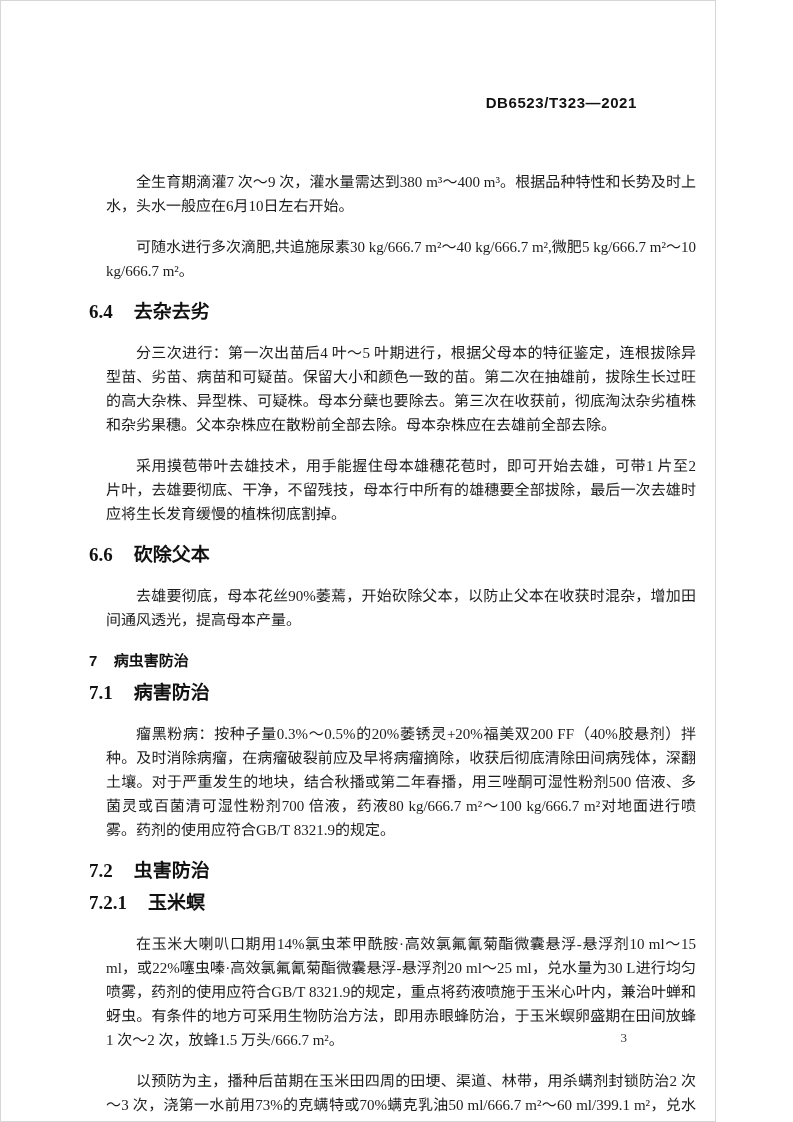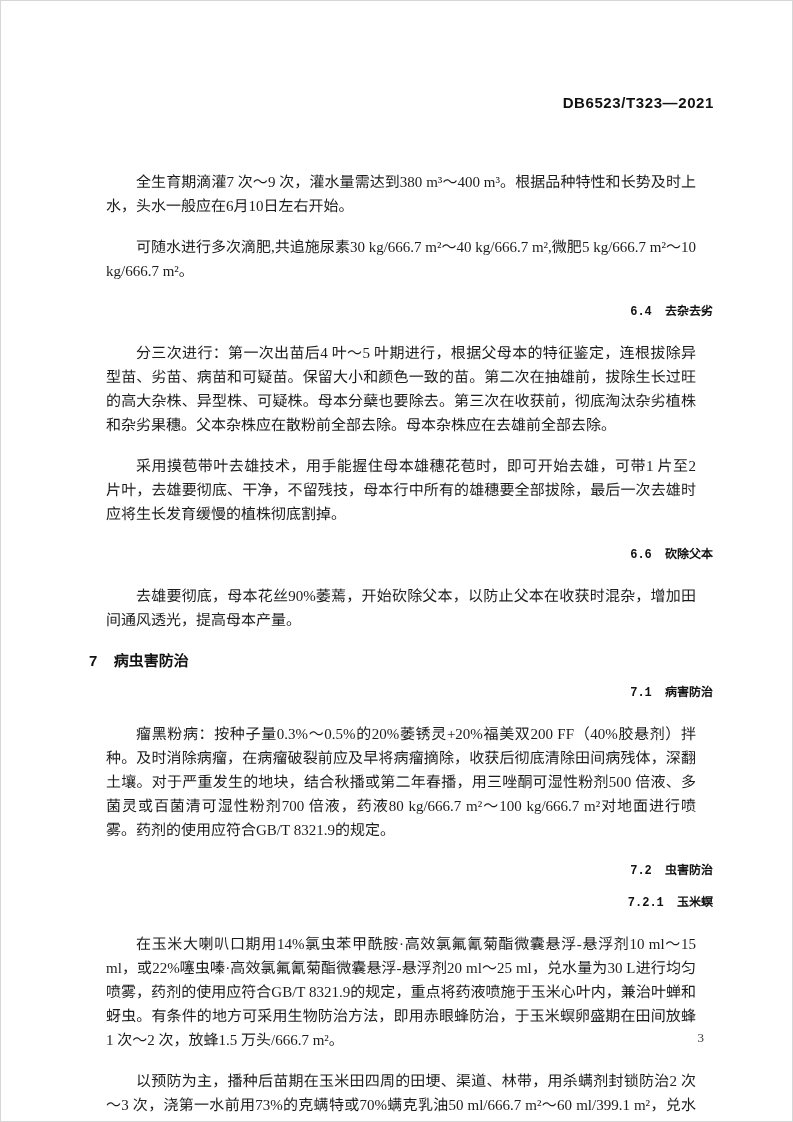--- a/index.html
+++ b/index.html
@@ -2,21 +2,21 @@
 <html lang="zh-CN"><head>
 <meta charset="utf-8">
 <style>
   html, body {
     margin: 0;
     padding: 0;
     background: #ffffff;
   }
   .page {
     position: relative;
-    width: 793px;
+    width: 716px;
     height: 1122px;
     background: #ffffff;
     box-sizing: border-box;
     border: 1px solid #d6d6d6;
     overflow: hidden;
     color: #1c1c1c;
     font-family: "Liberation Serif", "DejaVu Serif", serif;
   }
   .doc-header {
     position: absolute;
@@ -37,27 +37,26 @@
   .para {
     font-size: 15px;
     line-height: 24px;
     text-align: justify;
     text-justify: inter-ideograph;
     text-indent: 2em;
     margin: 17px;
     word-break: break-word;
   }
   .h-section {
-    font-family: Liberation Mono, monospace;
+    font-family: Liberation Serif, serif;
     font-weight: 700;
-    font-size: 12px;
+    font-size: 19px;
     line-height: 24px;
     margin: 8px 0 4px 0;
     color: #111;
-    text-align: right;
   }
   .h-chapter {
     font-family: "Liberation Sans", "DejaVu Sans", sans-serif;
     font-weight: 700;
     font-size: 15px;
     line-height: 24px;
     margin: 12px 0 8px 0;
     color: #111;
   }
   .h-num {

